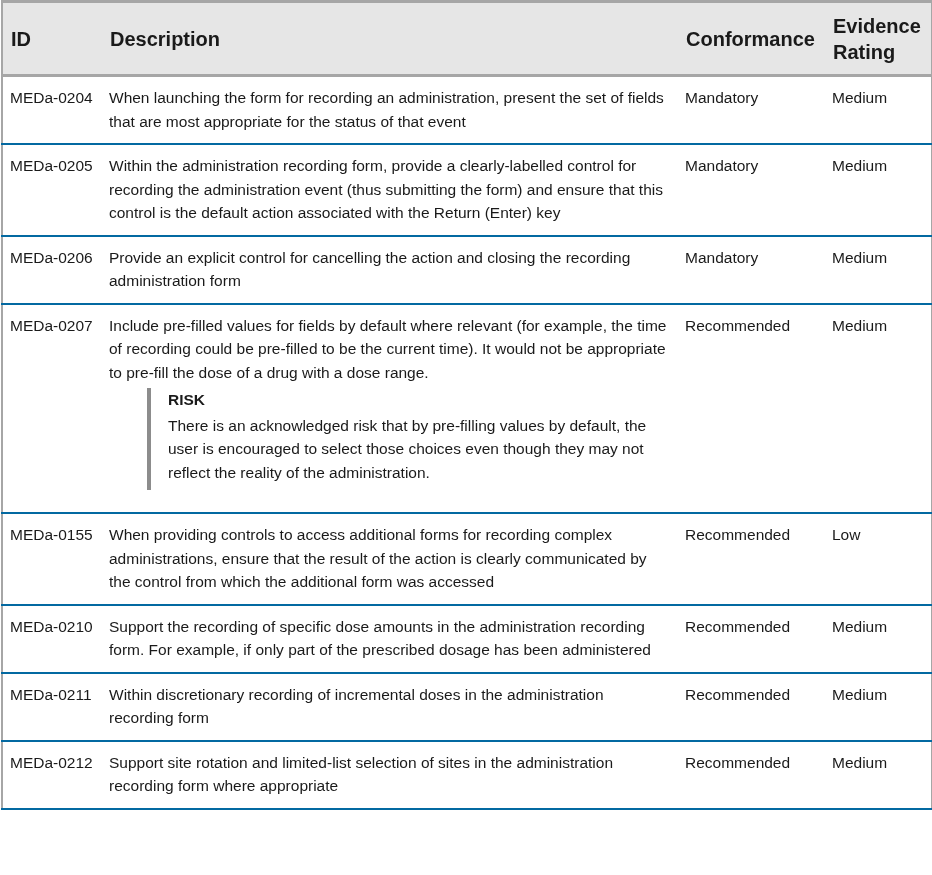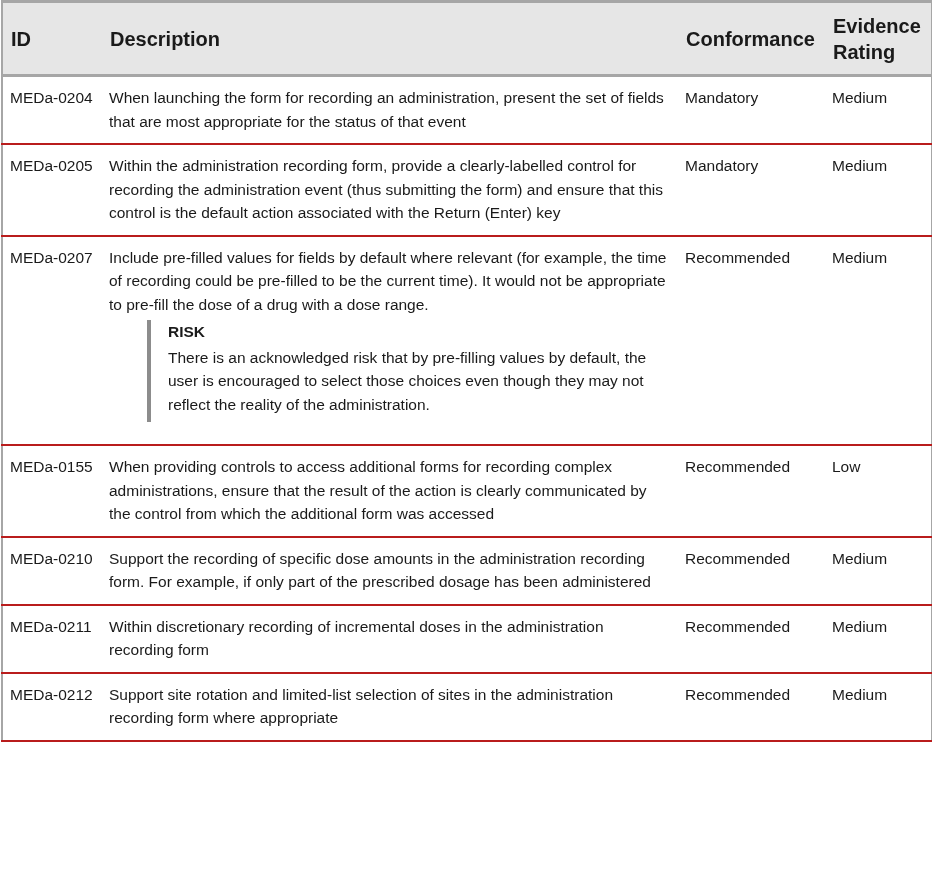--- a/index.html
+++ b/index.html
@@ -1,19 +1,19 @@
 <!DOCTYPE html>
 <html><head>
 <meta charset="utf-8">
 <style>
   html, body { margin:0; padding:0; background:#fff; }
   body { width:932px; height:875px; overflow:hidden; font-family:"Liberation Sans", sans-serif; color:#1a1a1a; }
   table { border-collapse:collapse; width:930px; margin-left:1px; border:2px solid #a6a6a6; border-top:3px solid #a6a6a6; table-layout:fixed; }
   th { background:#e6e6e6; font-weight:bold; font-size:20px; text-align:left; vertical-align:middle; padding:6px 8px 5px; height:60px; line-height:26px; border-bottom:3px solid #a6a6a6; }
-  td { font-size:15.5px; line-height:23.5px; vertical-align:top; padding:9px 8px 10px 7px; border-bottom:2px solid #b91c1c; }
+  td { font-size:15.5px; line-height:23.5px; vertical-align:top; padding:9px 8px 10px 7px; border-bottom:2px solid #0369a1; }
   col.c1 { width:100px; } col.c2 { width:576px; } col.c3 { width:147px; } col.c4 { width:107px; }
   .risk { margin:4px 0 12px 38px; border-left:4px solid #8c8c8c; padding:0 0 6px 17px; }
   .risk-title { font-weight:bold; margin-bottom:2px; }
 </style>
 </head>
 <body>
 
 <table>
   <colgroup>
       <col class="c1">
@@ -43,20 +43,34 @@
         <td>
           <div>Medium</div>
         </td>
       </tr>
       <tr>
         <td>
           <div>MEDa-0205</div>
         </td>
         <td>
           <div>Within the administration recording form, provide a clearly-labelled control for recording the administration event (thus submitting the form) and ensure that this control is the default action associated with the Return (Enter) key</div>
+        </td>
+        <td>
+          <div>Mandatory</div>
+        </td>
+        <td>
+          <div>Medium</div>
+        </td>
+      </tr>
+      <tr>
+        <td>
+          <div>MEDa-0206</div>
+        </td>
+        <td>
+          <div>Provide an explicit control for cancelling the action and closing the recording administration form</div>
         </td>
         <td>
           <div>Mandatory</div>
         </td>
         <td>
           <div>Medium</div>
         </td>
       </tr>
       <tr>
         <td>

